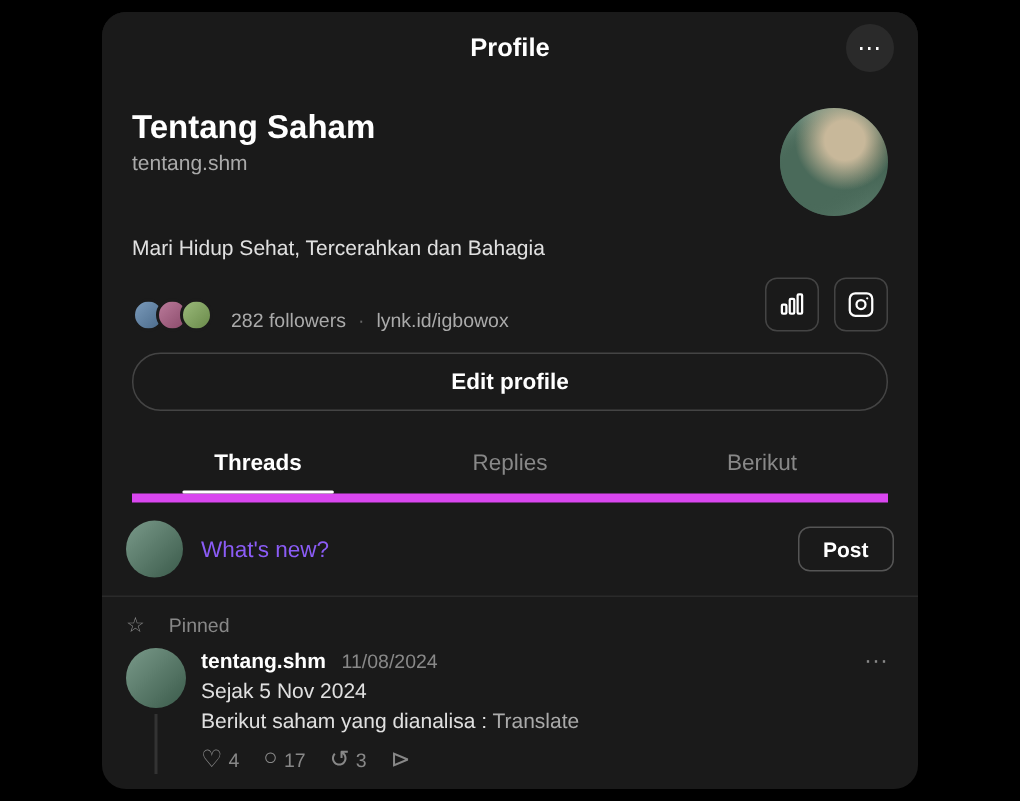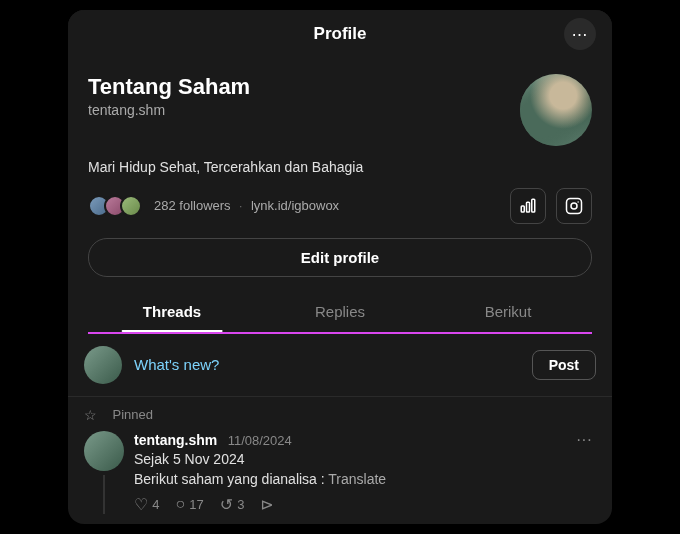--- a/index.html
+++ b/index.html
@@ -96,21 +96,21 @@
         linear-gradient(160deg, #7a9a8a 0%, #3a5a4a 50%, #5a7a6a 100%);
     }
     .profile-bio {
       color: #e0e0e0;
       font-size: 14px;
       margin-bottom: 10px;
       line-height: 1.4;
     }
     .profile-stats {
       display: flex;
-      align-items: center;
+      align-items: flex-end;
       gap: 8px;
       margin-bottom: 14px;
     }
     .followers-avatars {
       display: flex;
       align-items: center;
     }
     .mini-avatar {
       width: 22px;
       height: 22px;
@@ -166,21 +166,21 @@
       border-radius: 19px;
       color: #fff;
       font-size: 15px;
       font-weight: 700;
       cursor: pointer;
       margin-bottom: 0;
     }
     
     .tabs {
       display: flex;
-      border-bottom: 2px solid #d946ef;
+      border-bottom: 6px solid #d946ef;
       margin-top: 14px;
     }
     .tab {
       flex: 1;
       text-align: center;
       padding: 12px 0;
       color: #888;
       font-size: 15px;
       font-weight: 500;
       cursor: pointer;
@@ -211,21 +211,21 @@
     }
     .small-avatar {
       width: 38px;
       height: 38px;
       border-radius: 50%;
       background: linear-gradient(135deg, #7a9a8a 0%, #3a5a4a 100%);
       flex-shrink: 0;
     }
     .whats-new-text {
       flex: 1;
-      color: #7dd3fc;
+      color: #8b5cf6;
       font-size: 15px;
     }
     .post-btn {
       background: transparent;
       border: 1.5px solid #555;
       border-radius: 8px;
       color: #fff;
       font-size: 14px;
       font-weight: 600;
       padding: 6px 16px;

